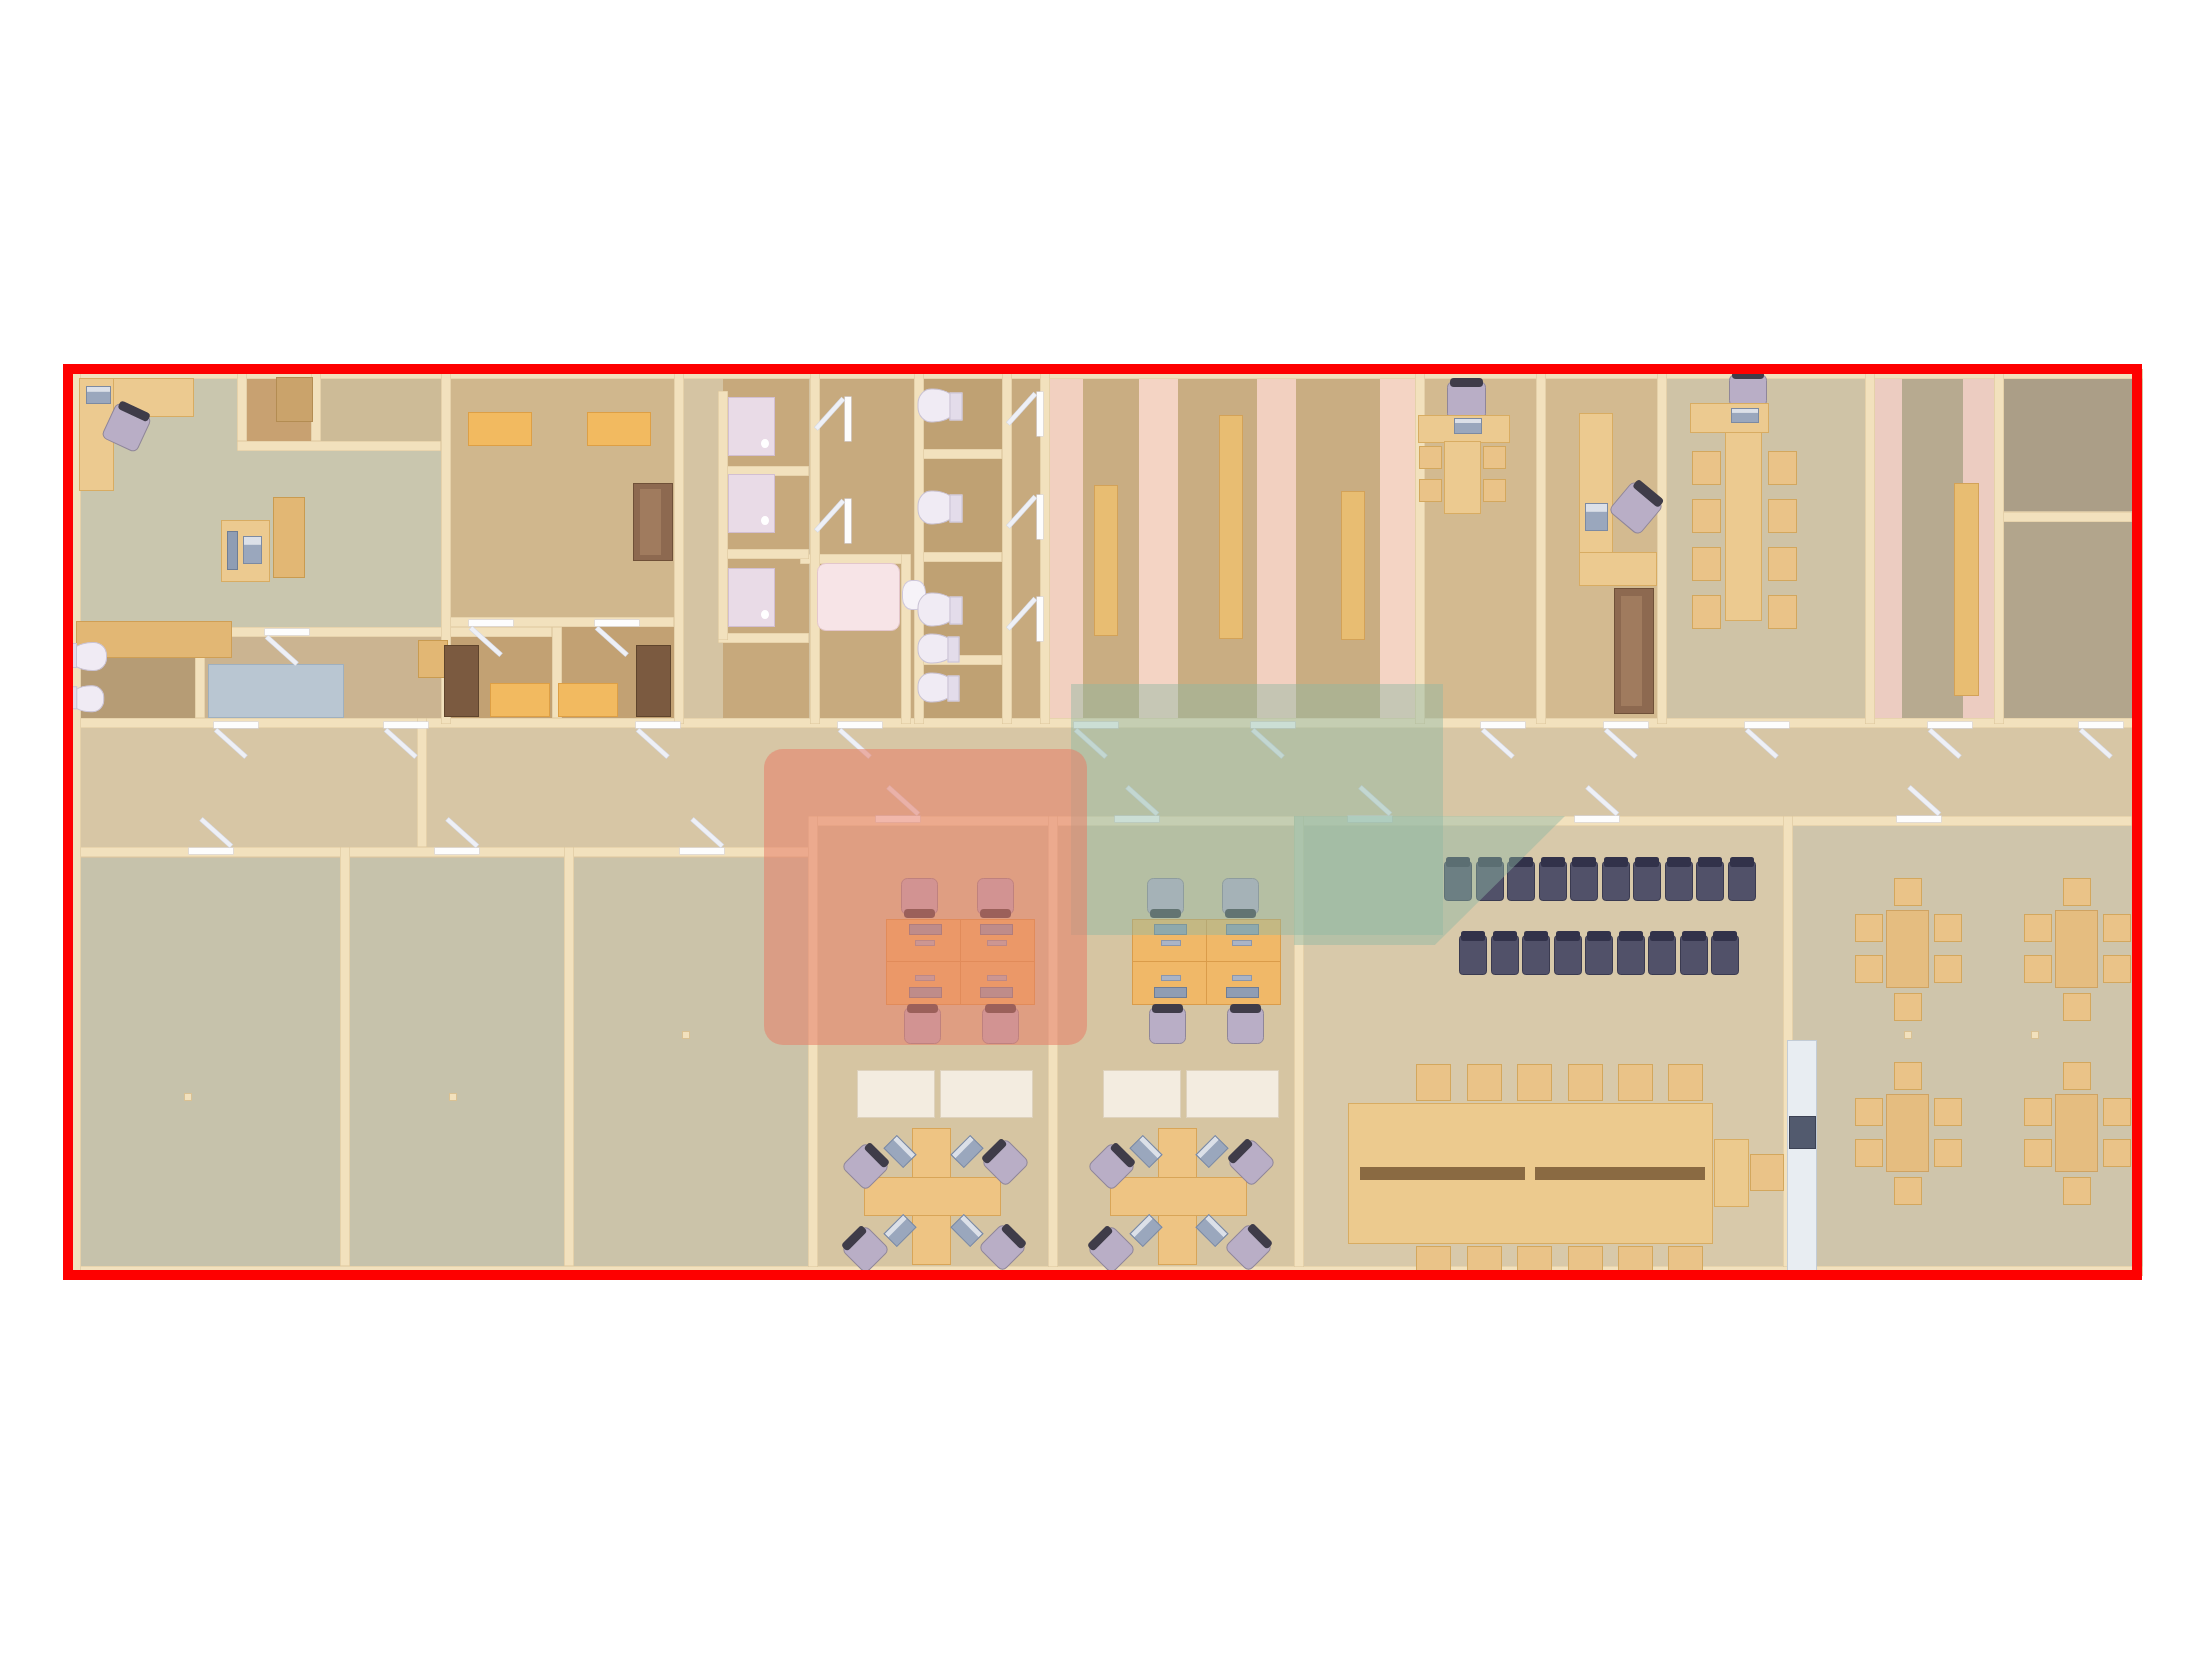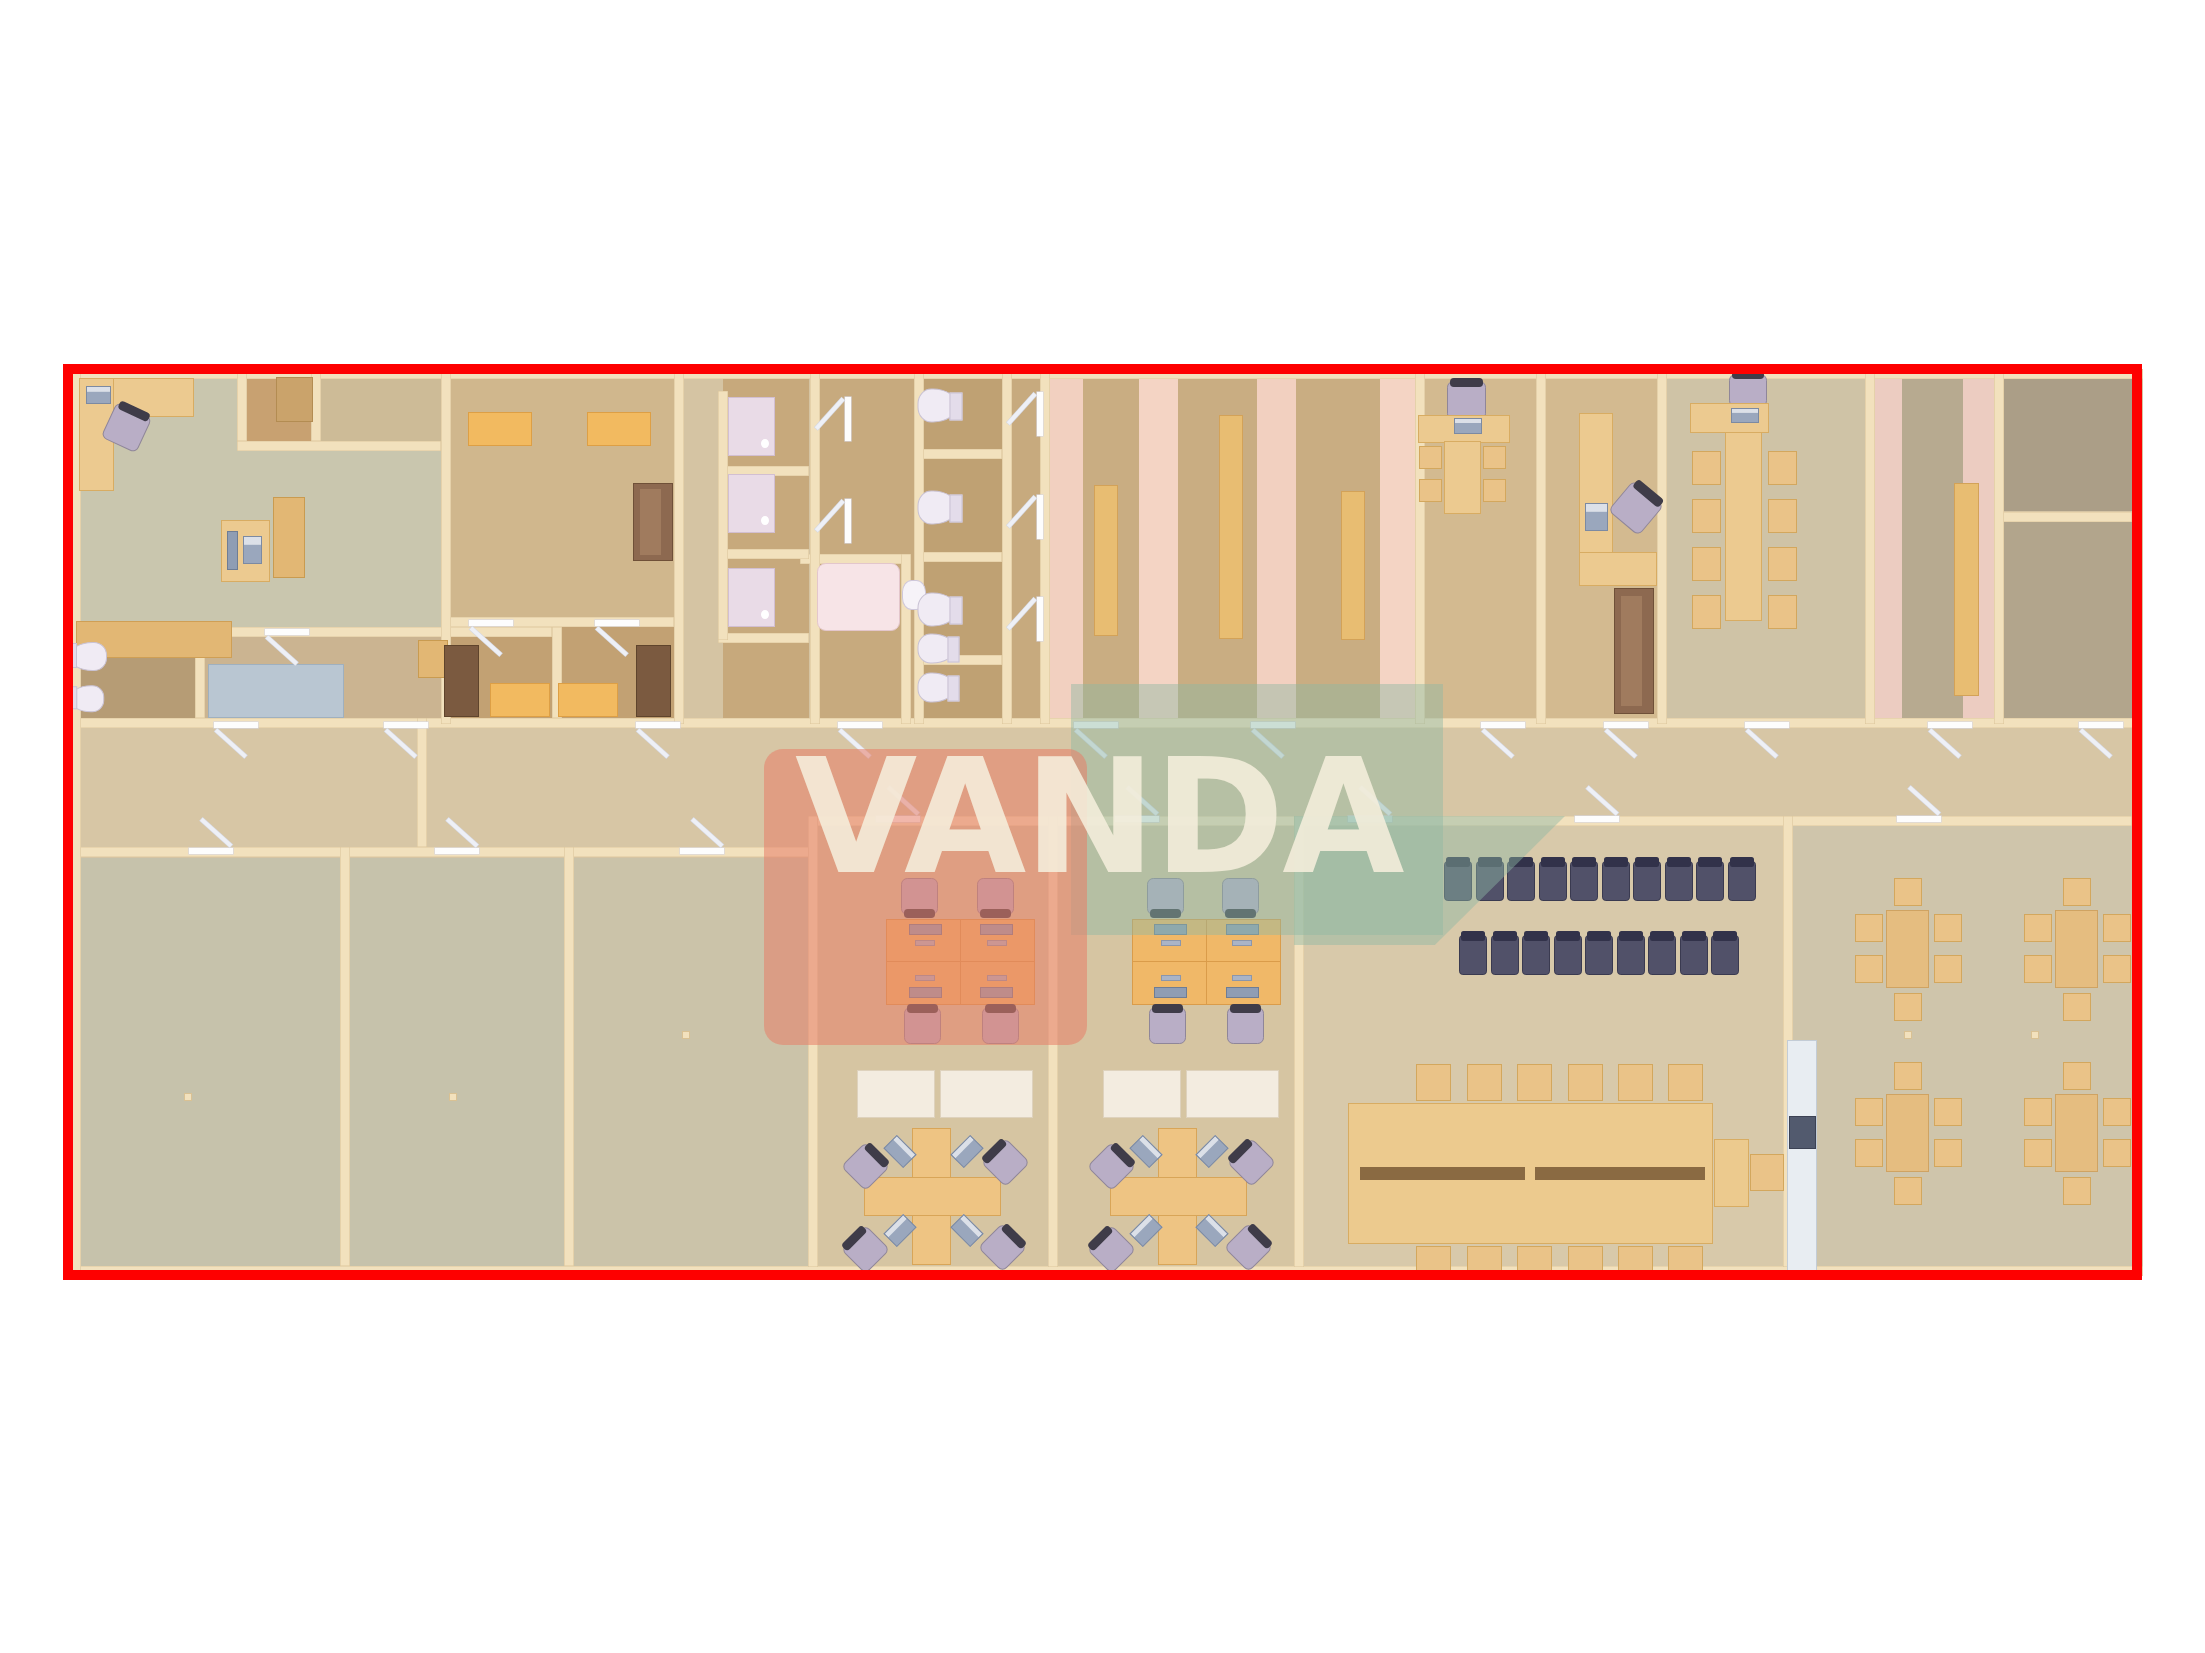--- a/index.html
+++ b/index.html
@@ -426,20 +426,19 @@
       <div class="door" style="left: 807px; top: 499px; transform: rotate(90deg);">
         <div class="leaf"></div>
         <div class="swing"></div>
       </div>
     </div>
 
   <div id="watermark">
     <div class="wm-block" id="wm-teal" style="left: 1071px; top: 684px; width: 372px; height: 251px; background: rgba(141, 183, 165, 0.45);"></div>
     <div class="wm-block" id="wm-teal2" style="left: 1294px; top: 816px; width: 271px; height: 129px; background: rgba(141, 183, 165, 0.45); clip-path: polygon(0px 0px, 100% 0px, 52% 100%, 0px 100%);"></div>
     <div class="wm-block" id="wm-salmon" style="left: 764px; top: 749px; width: 323px; height: 296px; background: rgba(232, 126, 104, 0.55); border-radius: 19px;"></div>
-    <div class="wm-text" id="wm-text" style="left: 795px; top: 738px; font-size: 158px; color: rgba(245, 238, 220, 0.88);">VANDA</div>
   </div>
 
   <div id="border-frame">
     <div class="frame" id="red-frame" style="left: 63px; top: 364px; width: 2059px; height: 896px; border-width: 10px; border-color: rgb(254, 0, 0);"></div>
   </div>
 </div>
 
 
 </body></html>

